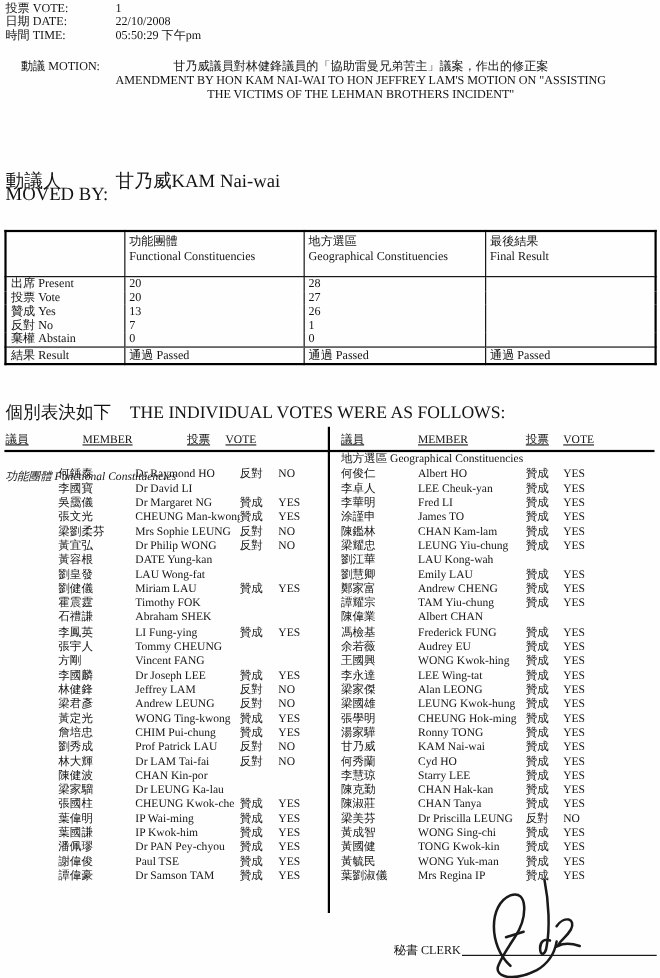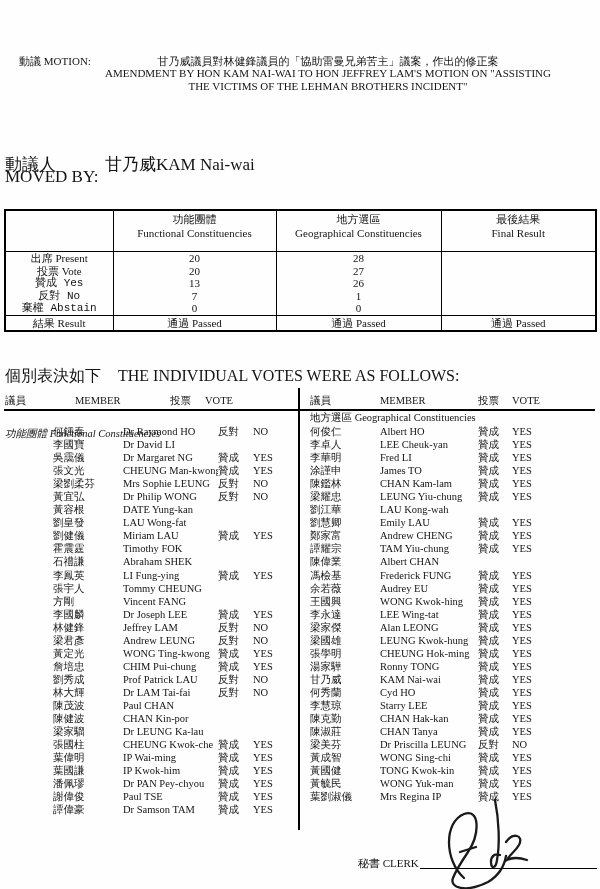--- a/index.html
+++ b/index.html
@@ -18,31 +18,31 @@
   
   .movedby{position:absolute;top:159px;left:5px;display:flex;font-size:17px;line-height:12.2px;}
   
   table.summary{
     position:absolute;top:209px;left:4px;width:591px;
     border-collapse:collapse;font-size:11px;table-layout:fixed;
     border:2px solid #000;
   }
   table.summary th,table.summary td{
     border-left:1.5px solid #000;border-right:1.5px solid #000;
-    padding:1px 4px;text-align:center;font-weight:normal;vertical-align:top;
+    padding:1px 4px;text-align:left;font-weight:normal;vertical-align:top;
     overflow:hidden;white-space:nowrap;
   }
   table.summary thead th{height:38px;border-bottom:1.5px solid #000;}
   table.summary tbody td{height:12.6px;line-height:12.6px;padding:0 4px;}
   table.summary tr.result-row td{border-top:1.5px solid #000;height:14px;line-height:14px;}
-  table.summary td.indent{font-family:Liberation Mono, monospace;}
+  table.summary td.indent{}
   
   .ind-heading{position:absolute;top:370px;left:5px;font-size:16px;line-height:12px;white-space:nowrap;}
   .ind-heading .en{margin-left:17px;}
-  .vgrid{display:grid;font-size:10.5px;line-height:13px;}
+  .vgrid{display:grid;font-size:10.5px;line-height:13px;text-decoration:underline;}
   .vgrid-l{grid-template-columns:70px 95px 35px 1fr;}
   .vgrid-r{grid-template-columns:70px 98px 34px 1fr;}
   .vhead-l{position:absolute;top:394px;left:5px;width:292px;}
   .vhead-r{position:absolute;top:394px;left:310px;width:285px;}
   .thickline{position:absolute;top:409px;left:4px;width:591px;height:2px;background:#000;}
   .sect-l{position:absolute;top:428px;left:5px;font-size:10.5px;line-height:12px;white-space:nowrap;font-style:italic;}
   .sect-r{position:absolute;top:412px;left:310px;font-size:10.5px;line-height:12px;white-space:nowrap;}
   .rows-l{position:absolute;top:425px;left:5px;width:292px;}
   .rows-r{position:absolute;top:425px;left:310px;width:285px;}
   .mrow{display:grid;height:13.05px;overflow:visible;}
@@ -53,20 +53,34 @@
   
   .clerk{position:absolute;top:856px;left:358px;display:flex;align-items:flex-start;font-size:11px;}
   .clerk-line{display:inline-block;width:177px;height:12px;border-bottom:1.5px solid #000;margin-left:1px;}
   .signature{position:absolute;left:418px;top:796px;}
 </style>
 </head>
 <body>
 
 <div class="page">
 
+  <div class="meta">
+    <div class="meta-row">
+      <span class="meta-label">投票 VOTE:</span>
+      <span>1</span>
+    </div>
+    <div class="meta-row">
+      <span class="meta-label">日期 DATE:</span>
+      <span>22/10/2008</span>
+    </div>
+    <div class="meta-row">
+      <span class="meta-label">時間 TIME:</span>
+      <span>05:50:29 下午pm</span>
+    </div>
+  </div>
 
   <div class="motion">
     <span class="meta-label">動議 MOTION:</span>
     <div class="motion-lines">
       <div>甘乃威議員對林健鋒議員的「協助雷曼兄弟苦主」議案，作出的修正案</div>
       <div>AMENDMENT BY HON KAM NAI-WAI TO HON JEFFREY LAM'S MOTION ON "ASSISTING</div>
       <div>THE VICTIMS OF THE LEHMAN BROTHERS INCIDENT"</div>
     </div>
   </div>
 
@@ -308,26 +322,20 @@
     <span class="mvoteen">NO</span>
   </div>
 
   <div class="mrow">
     <span class="mname">林大輝</span>
     <span class="mmember">Dr LAM Tai-fai</span>
     <span class="mvotecn">反對</span>
     <span class="mvoteen">NO</span>
   </div>
 
-  <div class="mrow">
-    <span class="mname">陳茂波</span>
-    <span class="mmember">Paul CHAN</span>
-    <span class="mvotecn"></span>
-    <span class="mvoteen"></span>
-  </div>
 
   <div class="mrow">
     <span class="mname">陳健波</span>
     <span class="mmember">CHAN Kin-por</span>
     <span class="mvotecn"></span>
     <span class="mvoteen"></span>
   </div>
 
   <div class="mrow">
     <span class="mname">梁家騮</span>

